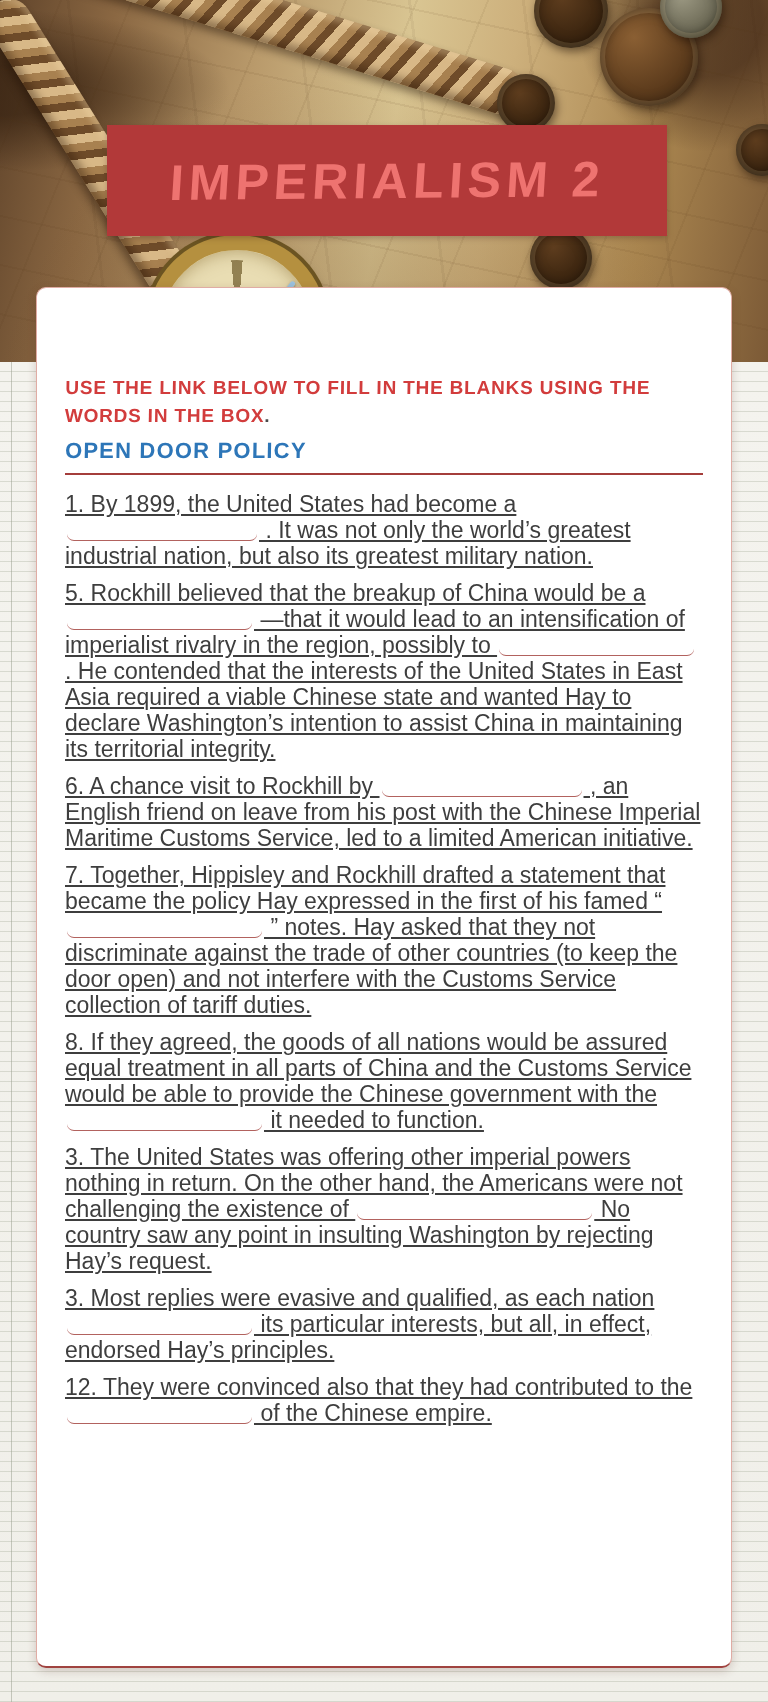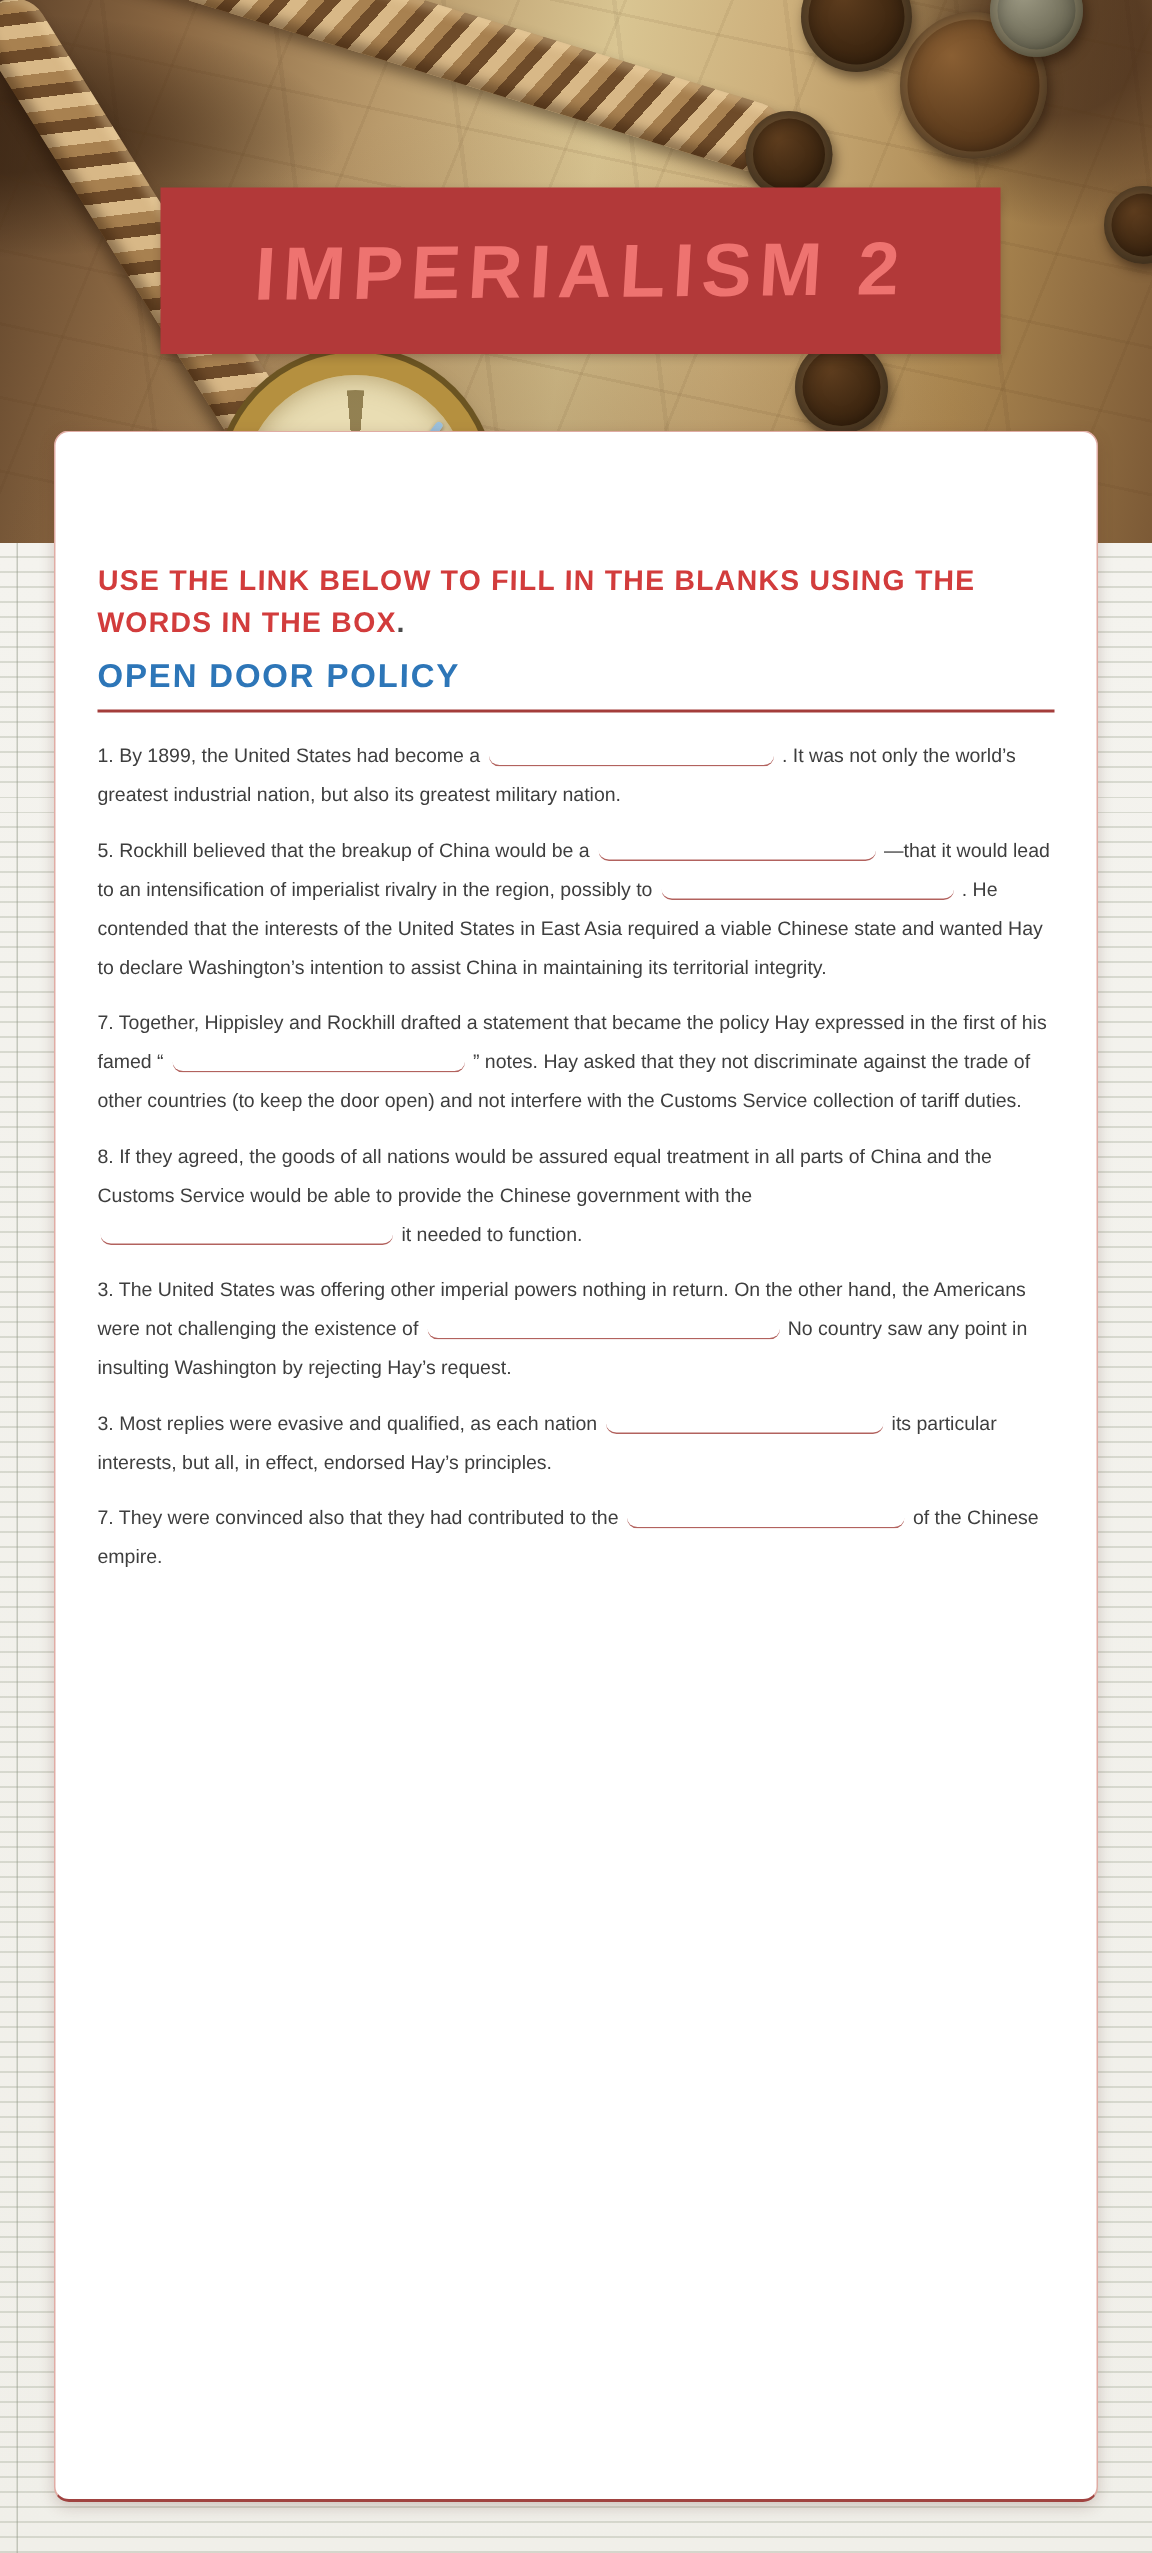--- a/index.html
+++ b/index.html
@@ -87,21 +87,21 @@
     color:#d23c3c;font-size:19px;line-height:28px;font-weight:bold;letter-spacing:.8px;
     transform:skewX(-1deg);
   }
   .instruction .dot{color:#4a4a4a;letter-spacing:0;}
   .section{
     margin:6px 0 0 0;color:#2d76b8;font-size:22px;line-height:30px;font-weight:bold;letter-spacing:1.2px;
     transform:skewX(-1deg);
   }
   .rule{border:0;border-top:2px solid #a43d3b;margin:7px 0 16px 0;}
   .item{
-    margin:0 0 11px 0;color:#3e3e3e;font-size:13px;line-height:26px;
+    margin:0 0 11px 0;color:#3e3e3e;font-size:23px;line-height:26px;text-decoration:underline;
   }
   .blank{
     display:inline-block;height:18px;margin:0 2px;vertical-align:-3px;
     border-bottom:1.5px solid #b2625e;border-radius:0 0 7px 7px;
   }
 </style>
 </head>
 <body>
 
 <div class="page">
@@ -131,21 +131,22 @@
     <span class="banner-text">IMPERIALISM 2</span>
   </div>
 
   <div class="card">
     <h2 class="instruction"><span>USE THE LINK BELOW TO FILL IN THE BLANKS USING THE WORDS IN THE BOX</span><span class="dot">.</span></h2>
     <h3 class="section">OPEN DOOR POLICY</h3>
     <hr class="rule">
     <div id="questions-list">
         <p class="item"><span>1. By 1899, the United States had become a </span><span class="blank" style="width: 190px;"></span><span> . It was not only the world’s greatest industrial nation, but also its greatest military nation.</span></p>
         <p class="item"><span>5. Rockhill believed that the breakup of China would be a </span><span class="blank" style="width: 185px;"></span><span> —that it would lead to an intensification of imperialist rivalry in the region, possibly to </span><span class="blank" style="width: 195px;"></span><span> . He contended that the interests of the United States in East Asia required a viable Chinese state and wanted Hay to declare Washington’s intention to assist China in maintaining its territorial integrity.</span></p>
+        <p class="item"><span>6. A chance visit to Rockhill by </span><span class="blank" style="width: 200px;"></span><span> , an English friend on leave from his post with the Chinese Imperial Maritime Customs Service, led to a limited American initiative.</span></p>
         <p class="item"><span>7. Together, Hippisley and Rockhill drafted a statement that became the policy Hay expressed in the first of his famed “ </span><span class="blank" style="width: 195px;"></span><span> ” notes. Hay asked that they not discriminate against the trade of other countries (to keep the door open) and not interfere with the Customs Service collection of tariff duties.</span></p>
         <p class="item"><span>8. If they agreed, the goods of all nations would be assured equal treatment in all parts of China and the Customs Service would be able to provide the Chinese government with the </span><span class="blank" style="width: 195px;"></span><span> it needed to function.</span></p>
         <p class="item"><span>3. The United States was offering other imperial powers nothing in return. On the other hand, the Americans were not challenging the existence of </span><span class="blank" style="width: 235px;"></span><span> No country saw any point in insulting Washington by rejecting Hay’s request.</span></p>
         <p class="item"><span>3. Most replies were evasive and qualified, as each nation </span><span class="blank" style="width: 185px;"></span><span> its particular interests, but all, in effect, endorsed Hay’s principles.</span></p>
-        <p class="item"><span>7. They were convinced also that they had contributed to the </span><span class="blank" style="width: 185px;"></span><span> of the Chinese empire.</span></p>
+        <p class="item"><span>12. They were convinced also that they had contributed to the </span><span class="blank" style="width: 185px;"></span><span> of the Chinese empire.</span></p>
       </div>
   </div>
 
 </div>
 
 </body></html>

